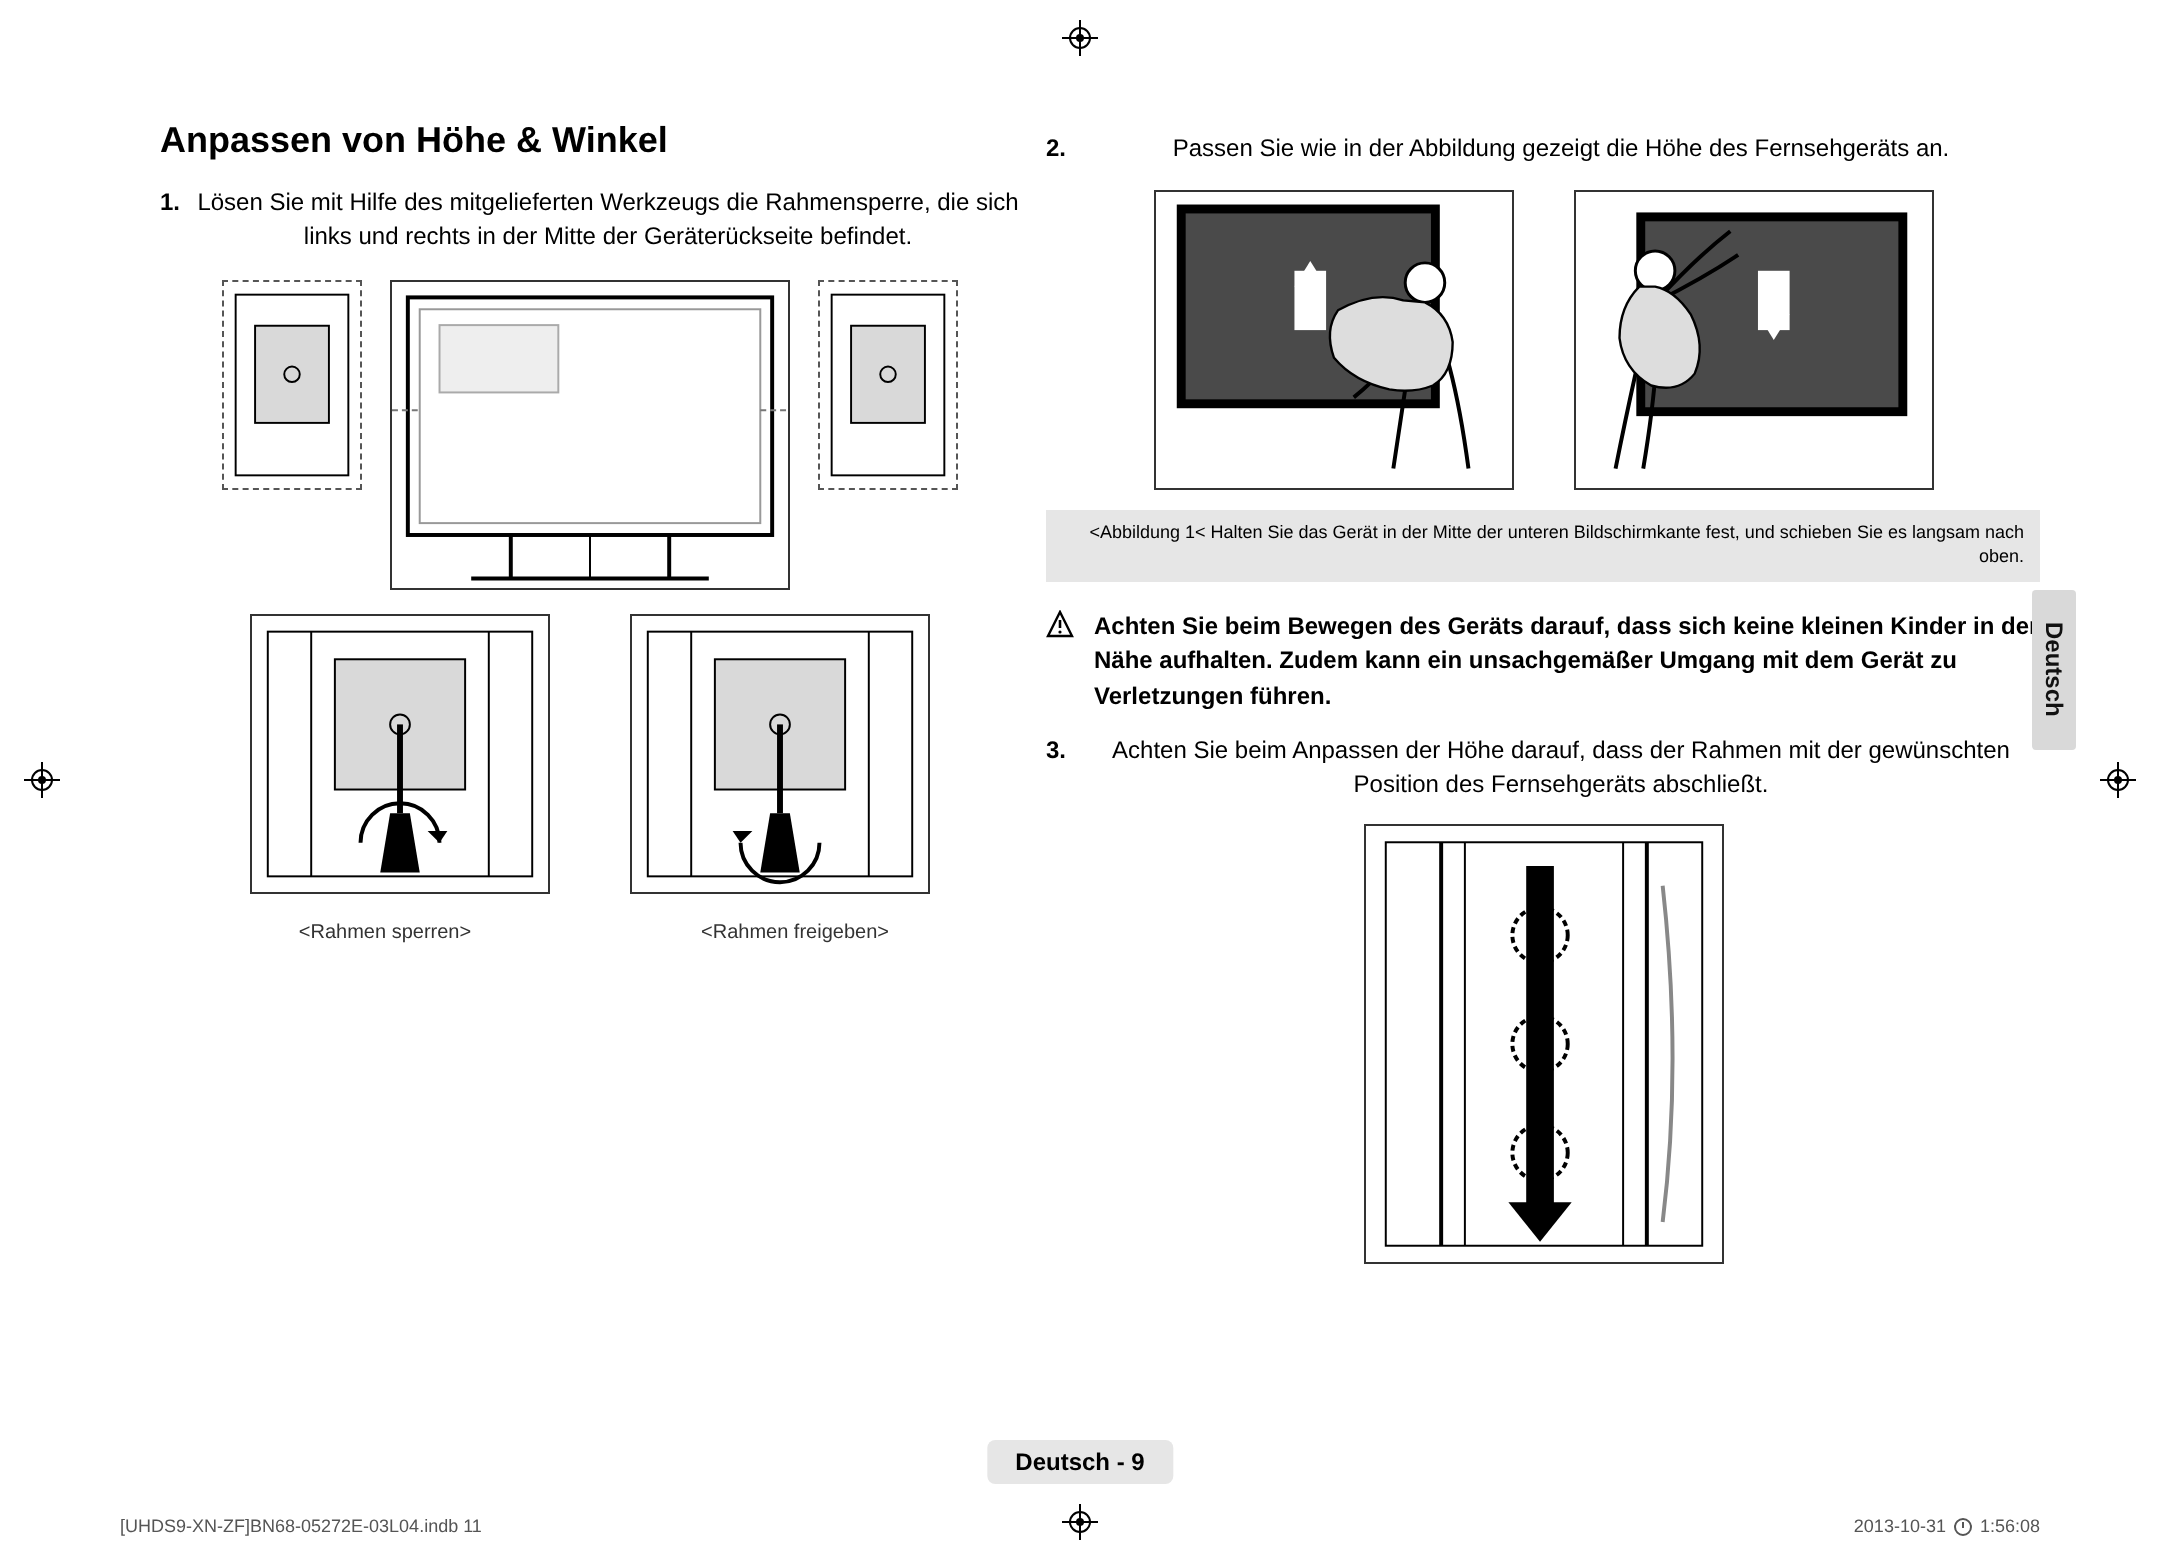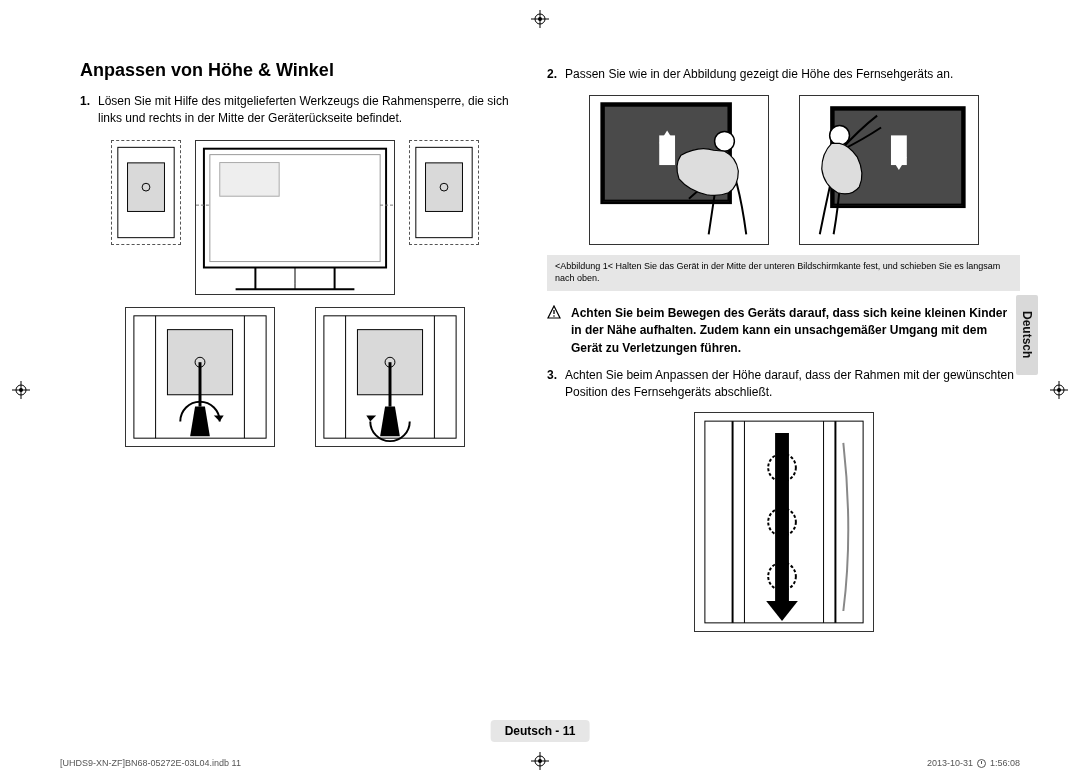--- a/index.html
+++ b/index.html
@@ -27,39 +27,39 @@
     align-items: center;
     justify-content: center;
   }
   .side-tab span {
     writing-mode: vertical-rl;
     font-size: 12px;
     font-weight: bold;
     color: #111;
   }
 
-  .cols { display: flex; gap: 37px; }
+  .cols { display: flex; gap: 13px; }
   .col { flex: 1 1 0; }
   .col-left { flex: 0 0 430px; }
   .col-right { flex: 1; }
 
   h2.title { font-size: 18px; font-weight: bold; margin-bottom: 12px; }
 
   .ol-item { display: flex; font-size: 12px; line-height: 1.45; margin-bottom: 10px; }
   .ol-item .num { font-weight: bold; margin-right: 8px; white-space: nowrap; }
-  .ol-item .txt { flex: 1; }
+  .ol-item .txt { flex: 1; text-align: center; }
 
   .fig-row { display: flex; justify-content: center; gap: 14px; margin: 12px 0 10px; }
   .figbox { border: 1px solid #333; display: flex; align-items: center; justify-content: center; background: #fff; }
   .figbox.dashed { border: 1px dashed #555; }
   .figbox svg { display: block; }
 
   .caption-row { display: flex; gap: 14px; }
   .caption { flex: 1; text-align: center; font-size: 10px; color: #333; margin-top: 4px; }
-  .caption-grey { background: #e6e6e6; padding: 6px 8px; font-size: 9px; line-height: 1.3; text-align: left; }
+  .caption-grey { background: #e6e6e6; padding: 6px 8px; font-size: 9px; line-height: 1.3; text-align: right; }
   .caption-grey-row { display: flex; gap: 14px; margin-top: 6px; }
   .caption-grey-row .caption-grey { flex: 1; }
 
   .warn-row { display: flex; font-size: 12px; line-height: 1.45; margin: 14px 0 10px; font-weight: bold; }
   .warn-row .icon { width: 16px; margin-right: 8px; flex: 0 0 16px; }
   .warn-row .icon svg { width: 14px; height: 14px; }
   .warn-row .txt { flex: 1; font-weight: bold; }
 
   .page-num-badge {
     position: absolute;
@@ -185,20 +185,24 @@
             <line x1="120" y1="8" x2="120" y2="132" stroke="#000"></line>
             <rect x="42" y="22" width="66" height="66" fill="#d9d9d9" stroke="#000"></rect>
             <circle cx="75" cy="55" r="5" fill="none" stroke="#000"></circle>
             <line x1="75" y1="55" x2="75" y2="100" stroke="#000" stroke-width="3"></line>
             <polygon points="70,100 80,100 85,130 65,130" fill="#000"></polygon>
             <path d="M95 115 A20 20 0 0 1 55 115" fill="none" stroke="#000" stroke-width="2"></path>
             <polygon points="55,115 61,109 51,109" fill="#000"></polygon>
           </svg>
         </div>
       </div>
+      <div class="caption-row" style="gap:40px; padding:0 30px">
+        <div class="caption">&lt;Rahmen sperren&gt;</div>
+        <div class="caption">&lt;Rahmen freigeben&gt;</div>
+      </div>
     </div>
 
     <div class="col col-right">
       <div class="ol-item" style="margin-top:6px">
         <span class="num">2.</span>
         <span class="txt">Passen Sie wie in der Abbildung gezeigt die Höhe des Fernsehgeräts an.</span>
       </div>
 
       <div class="fig-row" style="gap:30px">
         <div class="figbox" style="width:180px;height:150px">
@@ -265,21 +269,21 @@
             <circle cx="88" cy="110" r="14" fill="none" stroke="#000" stroke-dasharray="3 2" stroke-width="2"></circle>
             <circle cx="88" cy="165" r="14" fill="none" stroke="#000" stroke-dasharray="3 2" stroke-width="2"></circle>
 
             <path d="M150 30 Q160 120 150 200" fill="none" stroke="#888" stroke-width="2"></path>
           </svg>
         </div>
       </div>
     </div>
   </div>
 
-  <div class="page-num-badge">Deutsch - 11</div>
+  <div class="page-num-badge">Deutsch - 9</div>
 
   <div class="footer">
     <span>[UHDS9-XN-ZF]BN68-05272E-03L04.indb   11</span>
     <span class="footer-center">
       <span>2013-10-31</span>
       <span class="clock-icon"></span>
       <span>1:56:08</span>
     </span>
   </div>
 </div>

